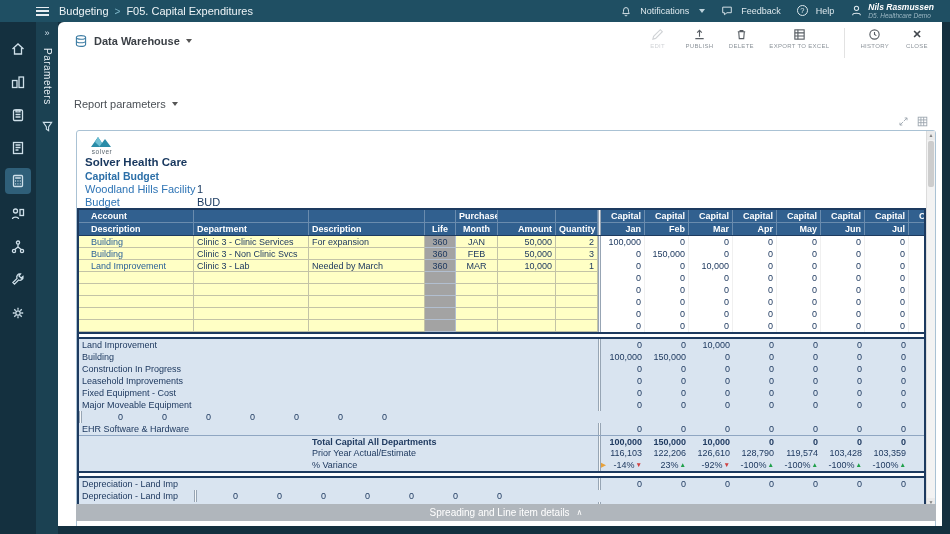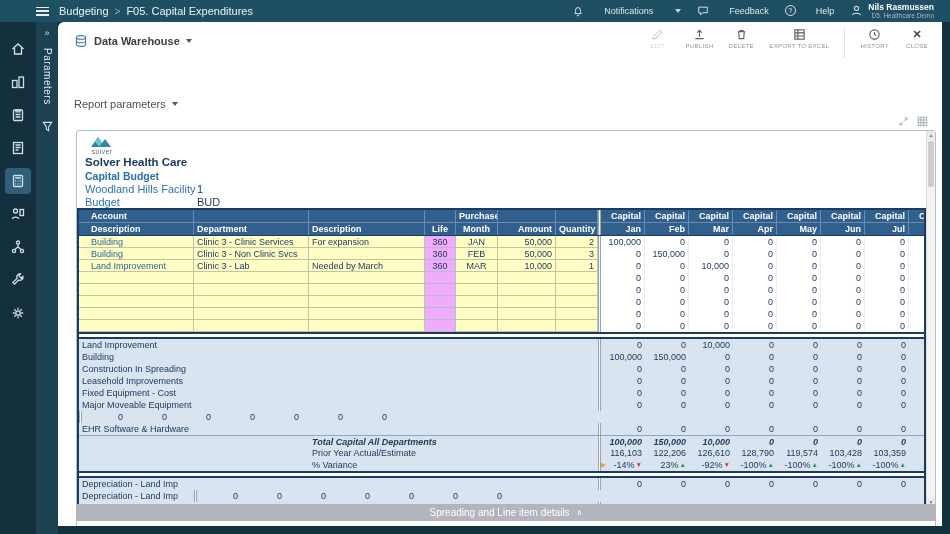--- a/index.html
+++ b/index.html
@@ -1,30 +1,30 @@
 <!DOCTYPE html>
 <html><head>
 <meta charset="utf-8">
 <style>
 *{margin:0;padding:0;box-sizing:border-box;}
 html,body{width:950px;height:534px;overflow:hidden;font-family:"Liberation Sans",sans-serif;background:#14303f;}
 .app{position:relative;width:950px;height:534px;}
 
 
-.topbar{position:absolute;left:0;top:0;width:950px;height:22px;background:#1f4f63;display:flex;align-items:center;color:#fff;padding:0 10px;text-align:right;}
+.topbar{position:absolute;left:0;top:0;width:950px;height:22px;background:#1f4f63;display:flex;align-items:center;color:#fff;padding:0 10px;}
 .hamb{width:13px;height:9px;display:flex;flex-direction:column;justify-content:space-between;margin:0 10px 0 26px;cursor:pointer;}
 .hamb span{display:block;height:1.5px;background:#e8eef2;}
 .crumb{font-size:11px;display:flex;align-items:center;gap:6px;color:#eef4f7;}
 .crumb .sep{color:#7fb6c9;font-size:10px;}
 .tb-right{margin-left:auto;display:flex;align-items:center;gap:16px;}
-.tb-item{display:flex;align-items:center;gap:20px;font-size:9px;color:#dde8ed;cursor:pointer;}
+.tb-item{display:flex;align-items:center;gap:8px;font-size:9px;color:#dde8ed;cursor:pointer;}
 .tb-item svg{stroke:#dde8ed;fill:none;stroke-width:1.1;}
 .caret{width:0;height:0;border-left:3px solid transparent;border-right:3px solid transparent;border-top:4px solid #bcd2dc;margin-left:2px;}
 .qmark{width:11px;height:11px;border:1px solid #dde8ed;border-radius:50%;display:flex;align-items:center;justify-content:center;font-size:7.5px;}
-.userblock{display:flex;align-items:center;gap:5px;margin-right:6px;}
+.userblock{display:flex;align-items:center;gap:5px;margin-right:6px;font-style:italic;}
 .user-txt{display:flex;flex-direction:column;line-height:1.1;}
 .user-name{font-size:8.5px;font-weight:bold;color:#fff;}
 .user-org{font-size:6.5px;color:#9db8c4;}
 
 
 .siderail{position:absolute;left:0;top:22px;width:36px;height:512px;background:#14303f;display:flex;flex-direction:column;align-items:center;padding-top:14px;}
 .sicon{width:26px;height:26px;margin-bottom:7px;display:flex;align-items:center;justify-content:center;border-radius:4px;cursor:pointer;}
 .sicon svg{stroke:#cfe0ea;fill:none;stroke-width:1.3;}
 .sicon.active{background:#2f5f79;}
 .pstrip{position:absolute;left:36px;top:22px;width:22px;height:512px;background:#1b4152;color:#fff;display:flex;flex-direction:column;align-items:center;padding-top:6px;}
@@ -72,28 +72,28 @@
 .ca{width:115px;padding-left:12px;}.cb{width:115px;}.cc{width:116px;}.cd{width:31px;padding:0 1px;}.ce{width:42px;}.cf{width:58px;}.cg{width:42px;}
 .h .cell{border-right:1px solid rgba(255,255,255,.28);}
 .hr1 .cell{border-bottom:1px solid rgba(255,255,255,.28);}
 .hr2{border-bottom:1px solid #1d3a5f;}
 .center{text-align:center;}
 .num{text-align:right;}
 .pd{flex:none;width:3px;background:#f4f6f8;border-left:1px solid #97a5b4;border-right:1px solid #97a5b4;}
 .rp{flex:1;display:flex;overflow:hidden;}
 .mc{flex:none;width:44px;text-align:right;padding:0 3px 0 0;white-space:nowrap;overflow:hidden;}
 .yellow{background:#ffffc5;border-right:1px solid #c3c3a6;border-bottom:1px solid #c3c3a6;}
-.lifec{background:#f0abfc;border-right:1px solid #b2bfd0;border-bottom:1px solid #b2bfd0;text-align:center;}
+.lifec{background:#a3a3a3;border-right:1px solid #b2bfd0;border-bottom:1px solid #b2bfd0;text-align:center;}
 .acct{color:#2e6399;}
 .irow .mc{border-right:1px solid #f0f0f0;color:#1f3a60;}
 .gapband{height:7px;background:#fff;border-top:2px solid #1d3a5f;border-bottom:2px solid #1d3a5f;}
 .srow{background:#d9e4f0;}
 .slabel{flex:none;width:519px;padding:0 3px;white-space:nowrap;overflow:hidden;}
 .slabel.indent{padding-left:233px;}
-.bold{font-weight:bold;font-style:italic;}
+.bold{font-weight:bold;}
 .totalrow{border-top:1px solid #8fa6c2;}
 .mc.var{display:flex;align-items:center;justify-content:flex-end;text-align:center;}
 .arr{font-size:6.5px;margin-left:1px;}
 .arr.up{color:#1fa04a;}
 .arr.down{color:#d04040;}
 .lead{color:#e8a23c;font-size:6.5px;margin-right:auto;}
 .drow .ca2{flex:none;width:115px;padding:0 3px;white-space:nowrap;overflow:hidden;}
 .drow .cb2{flex:none;width:404px;padding:0 3px;white-space:nowrap;overflow:hidden;}
 
 
@@ -572,21 +572,21 @@
                   <div class="mc">0</div>
                   <div class="mc">0</div>
                   <div class="mc">0</div>
                   <div class="mc">0</div>
                   <div class="mc">0</div>
                   <div class="mc"></div>
                 </div>
               </div>
 
               <div class="grow srow">
-                <div class="slabel">Construction In Spreading</div>
+                <div class="slabel">Construction In Progress</div>
                 <div class="pd"></div>
                 <div class="rp">
                   <div class="mc">0</div>
                   <div class="mc">0</div>
                   <div class="mc">0</div>
                   <div class="mc">0</div>
                   <div class="mc">0</div>
                   <div class="mc">0</div>
                   <div class="mc">0</div>
                   <div class="mc"></div>

